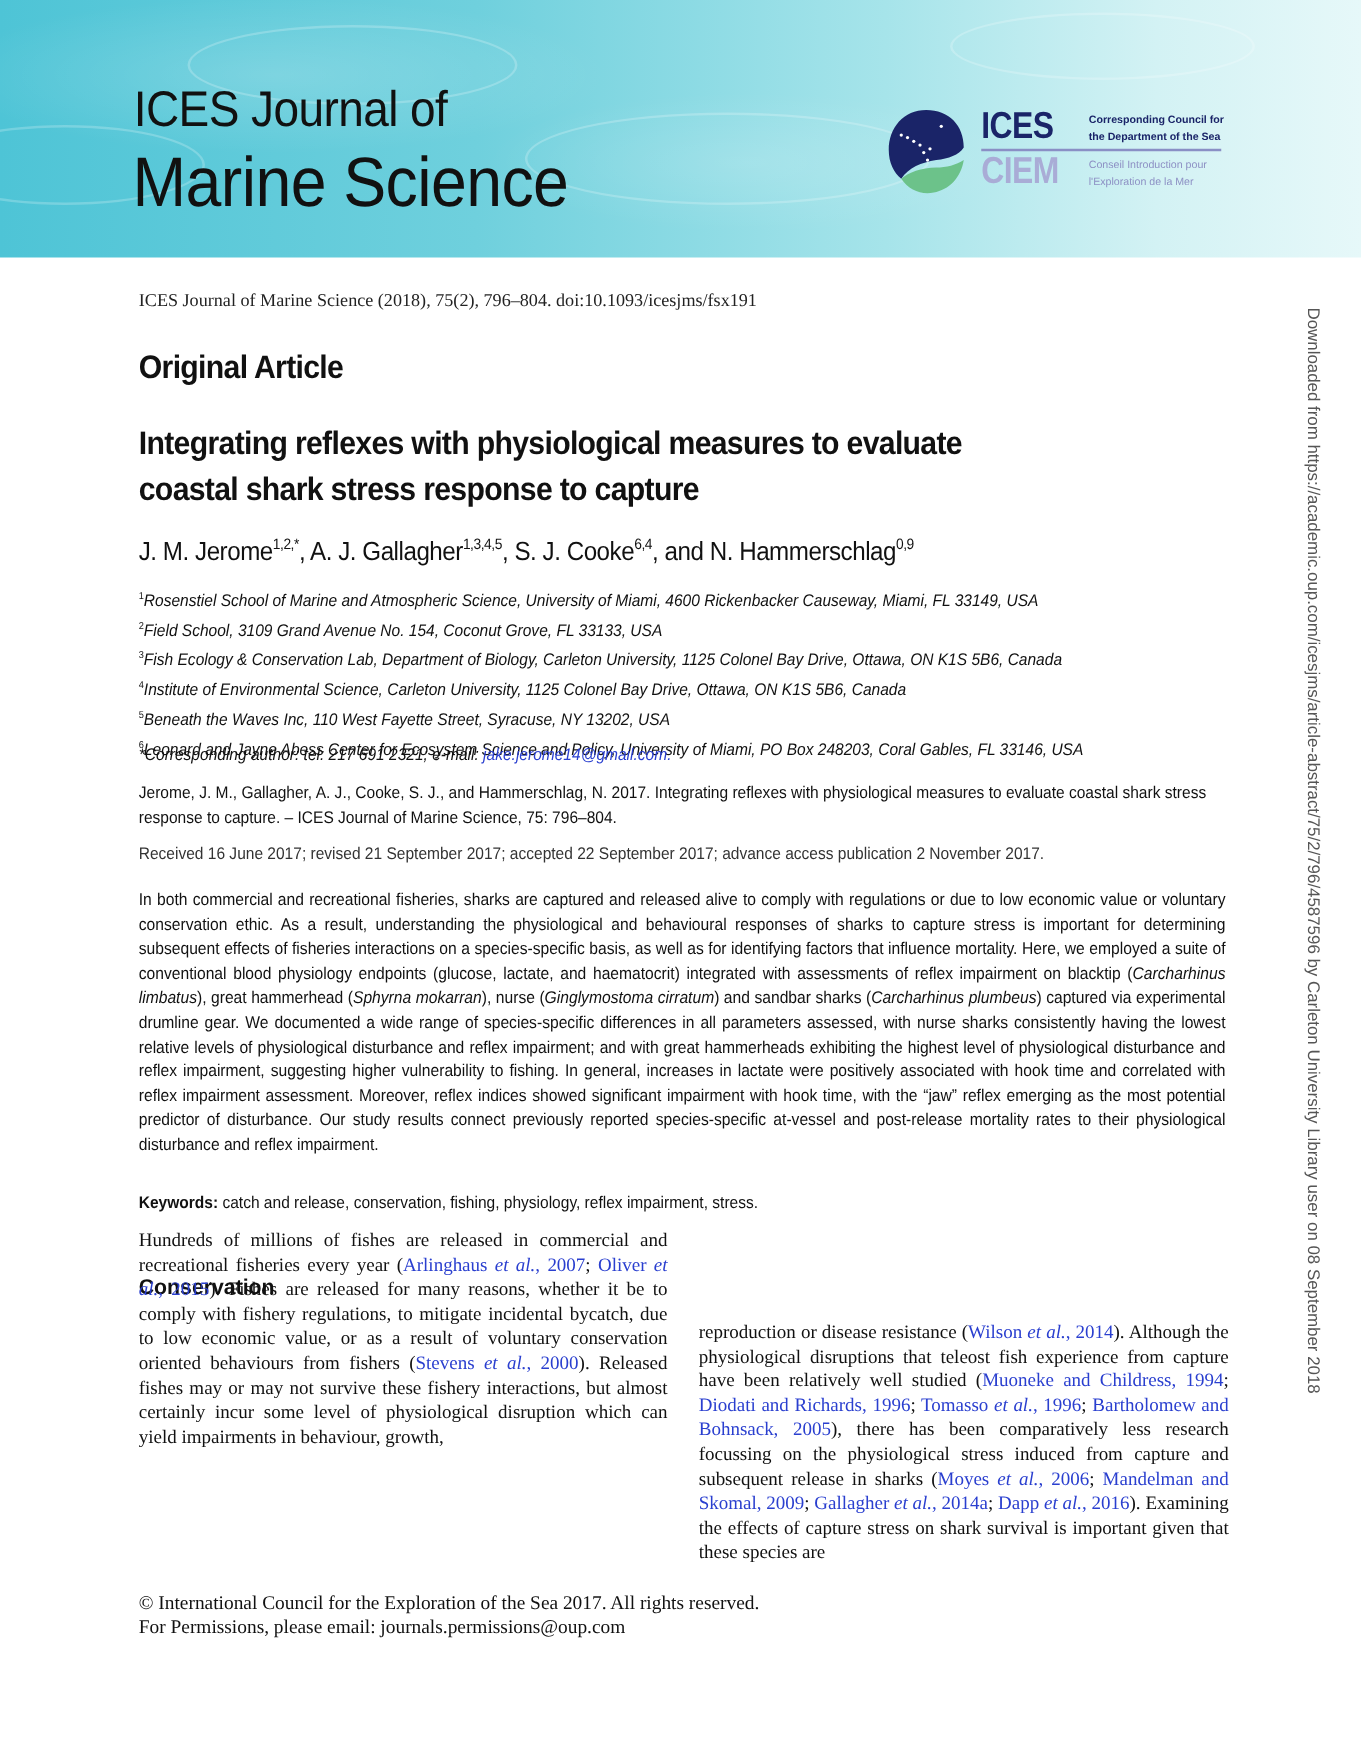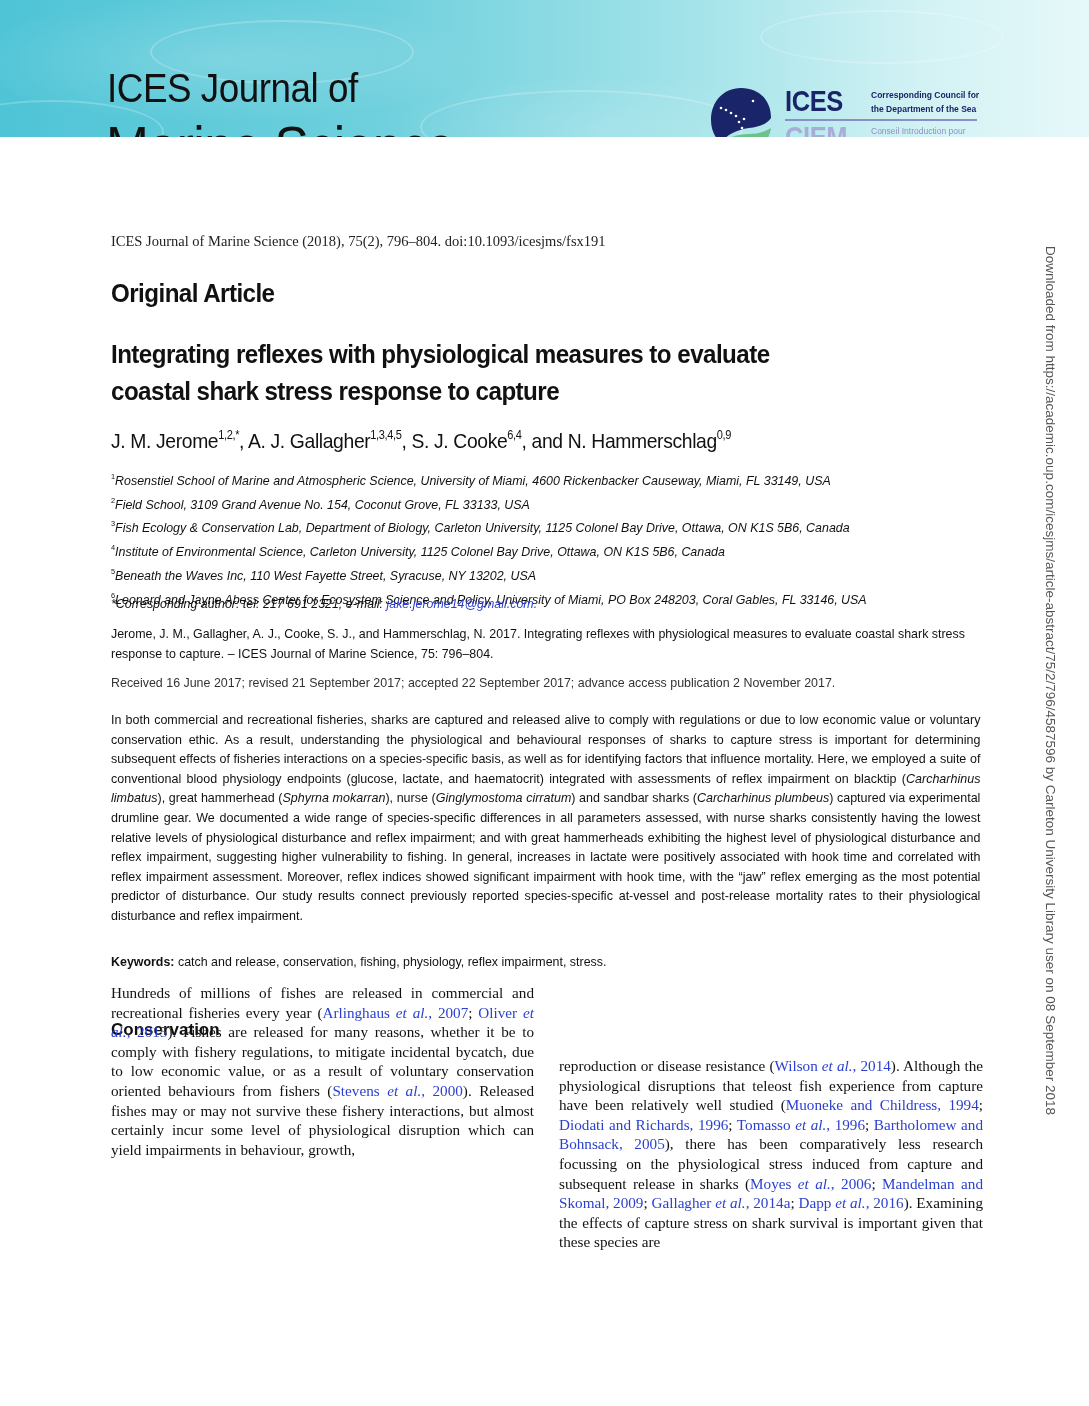--- a/index.html
+++ b/index.html
@@ -2,21 +2,21 @@
 <html><head>
 <meta charset="utf-8">
 <style>
   html, body { margin:0; padding:0; }
   body {
     width:1089px; height:1406px; position:relative; overflow:hidden;
     background:#ffffff; color:#1a1a1a;
     font-family:"Liberation Serif", serif;
   }
   .banner {
-    position:absolute; left:0; top:0; width:1089px; height:137px;
+    position:absolute; left:0; top:0; width:1089px; height:206px;
     background:
       radial-gradient(ellipse 380px 90px at 220px 60px, rgba(255,255,255,0.18), rgba(255,255,255,0) 70%),
       radial-gradient(ellipse 300px 80px at 600px 130px, rgba(255,255,255,0.15), rgba(255,255,255,0) 70%),
       linear-gradient(90deg, #4ec4d6 0%, #6fd0dd 35%, #a6e4ea 65%, #d3f2f4 85%, #e6f8f9 100%);
     overflow:hidden;
   }
   .banner .ripple {
     position:absolute; border-radius:50%; border:2px solid rgba(255,255,255,0.22);
   }
   .journal-line1 {
@@ -186,13 +186,15 @@
 <div class="keywords">
   <b>Keywords:</b><span> catch and release, conservation, fishing, physiology, reflex impairment, stress.</span>
 </div>
 
 <div class="intro-heading">Conservation</div>
 
 <div class="col-left" id="colLeft"><span>Hundreds of millions of fishes are released in commercial and recreational fisheries every year (</span><span class="ref">Arlinghaus </span><i class="ref">et al.</i><span class="ref">, 2007</span><span>; </span><span class="ref">Oliver </span><i class="ref">et al.</i><span class="ref">, 2015</span><span>). Fishes are released for many reasons, whether it be to comply with fishery regulations, to mitigate incidental bycatch, due to low economic value, or as a result of voluntary conservation oriented behaviours from fishers (</span><span class="ref">Stevens </span><i class="ref">et al.</i><span class="ref">, 2000</span><span>). Released fishes may or may not survive these fishery interactions, but almost certainly incur some level of physiological disruption which can yield impairments in behaviour, growth,</span></div>
 <div class="col-right" id="colRight"><span>reproduction or disease resistance (</span><span class="ref">Wilson </span><i class="ref">et al.</i><span class="ref">, 2014</span><span>). Although the physiological disruptions that teleost fish experience from capture have been relatively well studied (</span><span class="ref">Muoneke and Childress, 1994</span><span>; </span><span class="ref">Diodati and Richards, 1996</span><span>; </span><span class="ref">Tomasso </span><i class="ref">et al.</i><span class="ref">, 1996</span><span>; </span><span class="ref">Bartholomew and Bohnsack, 2005</span><span>), there has been comparatively less research focussing on the physiological stress induced from capture and subsequent release in sharks (</span><span class="ref">Moyes </span><i class="ref">et al.</i><span class="ref">, 2006</span><span>; </span><span class="ref">Mandelman and Skomal, 2009</span><span>; </span><span class="ref">Gallagher </span><i class="ref">et al.</i><span class="ref">, 2014a</span><span>; </span><span class="ref">Dapp </span><i class="ref">et al.</i><span class="ref">, 2016</span><span>). Examining the effects of capture stress on shark survival is important given that these species are</span></div>
 
 <div class="copyright">
+  <div>© International Council for the Exploration of the Sea 2017. All rights reserved.</div>
+  <div>For Permissions, please email: journals.permissions@oup.com</div>
 </div>
 
 </body></html>

